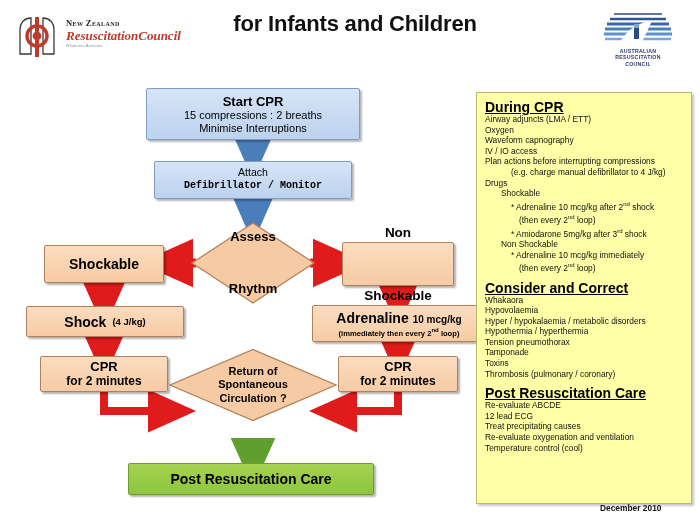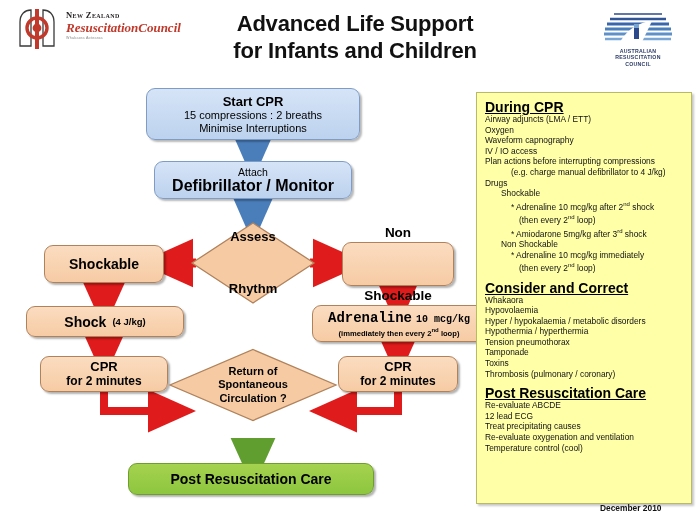--- a/index.html
+++ b/index.html
@@ -6,40 +6,40 @@
   body{
     width:700px;height:524px;
     background:#ffffff;
     font-family:"Liberation Sans", sans-serif;
     position:relative;
     overflow:hidden;
   }
   .canvas{position:absolute;left:0;top:0;width:700px;height:524px;}
 
   
-  .nz-logo{position:absolute;left:14px;top:6px;width:160px;height:50px;}
+  .nz-logo{position:absolute;left:14px;top:14px;width:160px;height:50px;}
   .nz-logo .nz-text{position:absolute;left:52px;top:4px;}
   .nz-line1{font-family:"Liberation Serif",serif;font-size:8.5px;letter-spacing:.4px;
             color:#231f20;font-variant:small-caps;font-weight:bold;}
   .nz-line2{font-family:"Liberation Serif",serif;font-size:13px;font-weight:bold;
             font-style:italic;color:#c0392b;line-height:13px;margin-top:1px;}
   .nz-line3{font-size:3.6px;color:#8a8a8a;letter-spacing:.3px;margin-top:2px;}
 
   .arc-logo{position:absolute;left:590px;top:8px;width:96px;height:66px;}
   .arc-text{position:absolute;left:0;top:40px;width:96px;text-align:center;
             font-size:5.2px;font-weight:bold;color:#2b3a67;line-height:6.4px;letter-spacing:.3px;}
 
   .title{position:absolute;left:175px;top:10px;width:360px;text-align:center;
          font-size:22px;font-weight:bold;color:#111;line-height:27px;
          letter-spacing:-.2px;}
 
   
   .node{position:absolute;box-sizing:border-box;display:flex;flex-direction:column;
         align-items:center;justify-content:center;text-align:center;
-        border-radius:9px;}
+        border-radius:2px;}
   .blue{background:linear-gradient(180deg,#d6e4f7 0%,#bcd2ee 100%);
         border:1.4px solid #7f9dc4;box-shadow:2px 2px 2px rgba(0,0,0,.28);}
   .tan{background:linear-gradient(180deg,#fbdcc0 0%,#f6cba4 100%);
        border:1.4px solid #b0825c;box-shadow:2px 2px 2px rgba(0,0,0,.3);}
   .green{background:linear-gradient(180deg,#a5d24f 0%,#8dc63f 100%);
          border:1.4px solid #6e9e2f;box-shadow:2px 2px 2px rgba(0,0,0,.3);}
 
   .n-bold{font-weight:bold;color:#000;}
   .n-reg{color:#000;}
 
@@ -135,33 +135,32 @@
     </g>
   </svg>
   <div class="arc-text">
     <div>AUSTRALIAN</div>
     <div>RESUSCITATION</div>
     <div>COUNCIL</div>
   </div>
 </div>
 
 <div class="title">
-  <div>Advanced Life Support</div>
   <div>for Infants and Children</div>
 </div>
 
 <div class="node blue" style="left:146px;top:88px;width:214px;height:52px;">
   <div class="n-bold" style="font-size:13px;line-height:15px;">Start CPR</div>
   <div class="n-reg" style="font-size:11px;line-height:13px;">15 compressions : 2 breaths</div>
   <div class="n-reg" style="font-size:11px;line-height:13px;">Minimise Interruptions</div>
 </div>
 
 <div class="node blue" style="left:154px;top:161px;width:198px;height:38px;">
   <div class="n-reg" style="font-size:10.5px;line-height:12px;">Attach</div>
-  <div class="n-bold" style="font-size:16px;line-height:16px;">Defibrillator / Monitor</div>
+  <div class="n-bold" style="font-size:10px;line-height:16px;font-family:Liberation Mono, monospace;">Defibrillator / Monitor</div>
 </div>
 
 <div class="diamond" style="left:190px;top:221px;width:126px;height:84px;">
   <svg width="126" height="84" viewBox="0 0 126 84">
     <polygon points="63,2 124,42 63,82 2,42" fill="#f6cba4" stroke="#b0825c" stroke-width="1.3"></polygon>
   </svg>
   <div class="dlabel" style="font-size:13px;line-height:16px;gap:36px;">
     <span>Assess</span>
     <span>Rhythm</span>
   </div>
@@ -175,21 +174,21 @@
   <div class="n-bold" style="font-size:13.5px;line-height:15.5px;">Non</div>
   <div class="n-bold" style="font-size:13.5px;line-height:15.5px;">Shockable</div>
 </div>
 
 <div class="node tan" style="left:26px;top:306px;width:158px;height:31px;flex-direction:row;gap:6px;">
   <span class="n-bold" style="font-size:14px;">Shock</span>
   <span class="n-bold" style="font-size:9.5px;">(4 J/kg)</span>
 </div>
 
 <div class="node tan" style="left:312px;top:305px;width:174px;height:37px;">
-  <div style="display:flex;align-items:baseline;gap:4px;font-family:Liberation Mono, monospace;">
+  <div style="display:flex;align-items:baseline;gap:4px;">
     <span class="n-bold" style="font-size:14px;">Adrenaline</span>
     <span class="n-bold" style="font-size:10px;">10 mcg/kg</span>
   </div>
   <div class="n-bold" style="font-size:7.6px;line-height:9px;">
     <span>(immediately then every 2</span><sup>nd</sup><span> loop)</span>
   </div>
 </div>
 
 <div class="node tan" style="left:40px;top:356px;width:128px;height:36px;">
   <div class="n-bold" style="font-size:13px;line-height:14px;">CPR</div>

